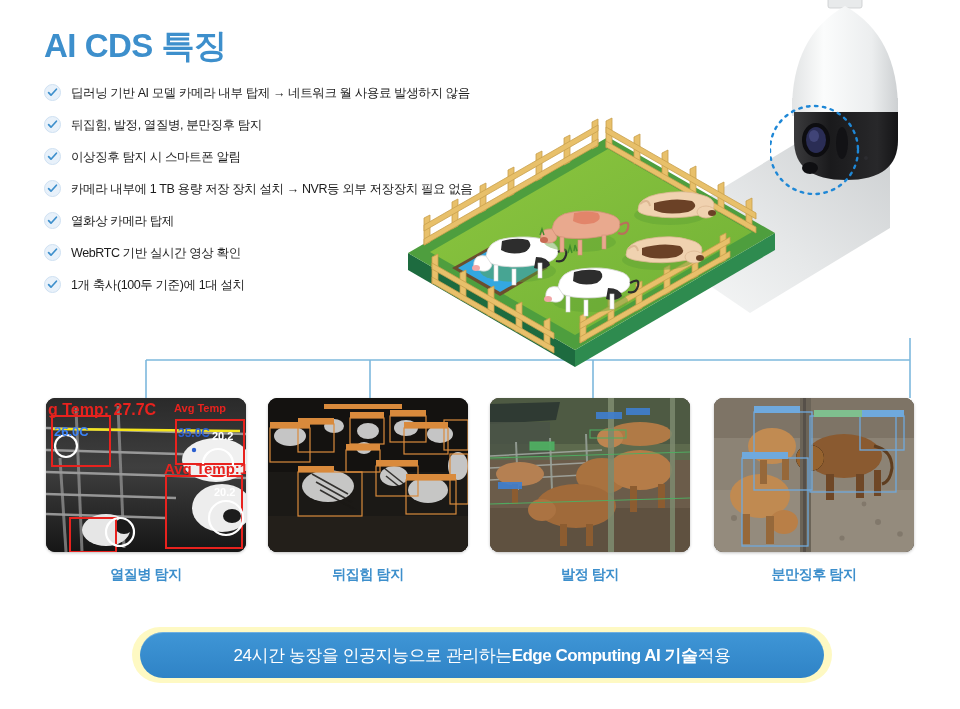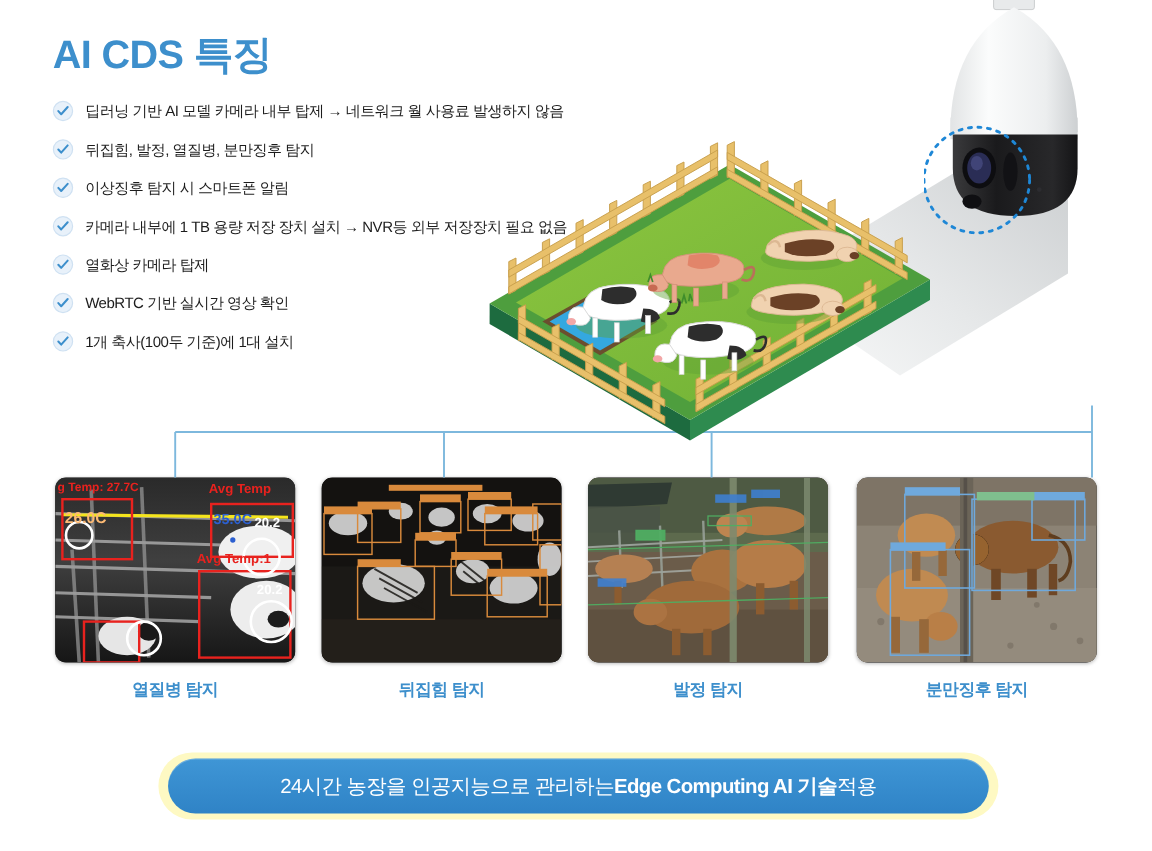--- a/index.html
+++ b/index.html
@@ -370,26 +370,26 @@
         </g>
 
         <g stroke="#ffffff" stroke-width="2.2" fill="none">
           <circle cx="20" cy="48" r="11"></circle>
             <circle cx="172" cy="66" r="15"></circle>
           <circle cx="180" cy="120" r="17"></circle>
             <circle cx="74" cy="134" r="14"></circle>
         </g>
         <circle cx="148" cy="52" r="2.2" fill="#2b5fd0"></circle>
       </svg>
-      <div class="ov" style="left:2px;top:3px;font-size:10px;color:#e8221e;">g Temp: 27.7C</div>
-      <div class="ov" style="left:8px;top:26px;font-size:13px;color:#fdba74;">26.0C</div>
+      <div class="ov" style="left:2px;top:3px;font-size:16px;color:#e8221e;">g Temp: 27.7C</div>
+      <div class="ov" style="left:8px;top:26px;font-size:13px;color:#3b82f6;">26.0C</div>
       <div class="ov" style="left:128px;top:4px;font-size:11px;color:#e8221e;">Avg Temp</div>
       <div class="ov" style="left:132px;top:28px;font-size:12px;color:#2b5fd0;">35.0C</div>
       <div class="ov" style="left:166px;top:32px;font-size:11px;color:#ffffff;">20.2</div>
-      <div class="ov" style="left:118px;top:62px;font-size:11px;color:#e8221e;text-align:center;">Avg Temp:1</div>
+      <div class="ov" style="left:118px;top:62px;font-size:15px;color:#e8221e;text-align:center;">Avg Temp:1</div>
       <div class="ov" style="left:168px;top:88px;font-size:11px;color:#ffffff;">20.2</div>
     </div>
 
     <div class="panel p2">
       <svg class="pimg" viewBox="0 0 200 154" preserveAspectRatio="none">
         <rect width="200" height="154" fill="#141210"></rect>
         <rect y="74" width="200" height="80" fill="#1b1916"></rect>
         <rect y="118" width="200" height="36" fill="#231f1a"></rect>
         <g fill="#d9d9d9" opacity="0.9">
           <ellipse cx="22" cy="38" rx="16" ry="10"></ellipse>

